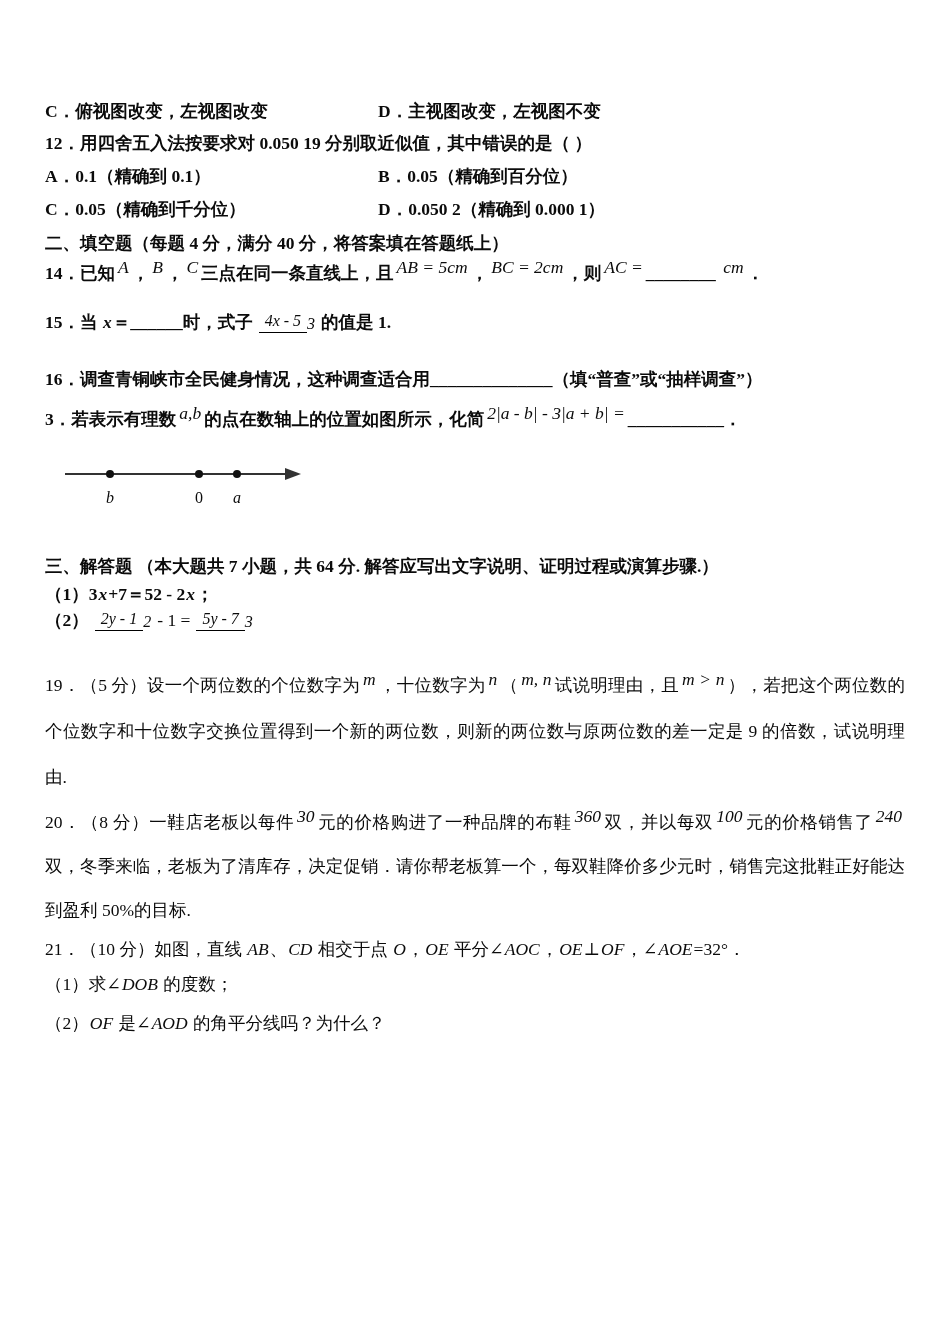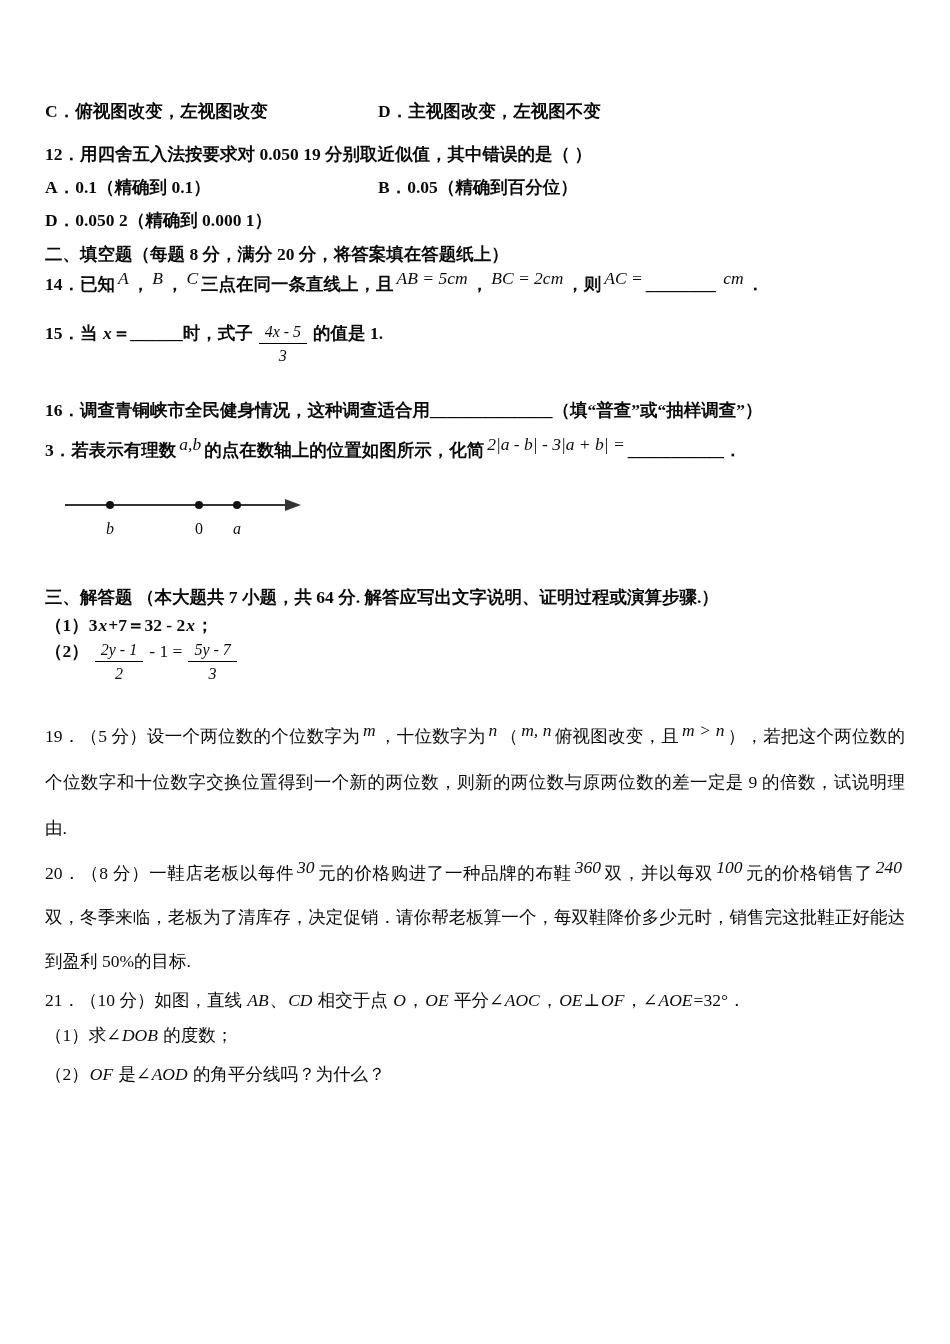--- a/index.html
+++ b/index.html
@@ -10,50 +10,51 @@
   }
   .doc{padding:100px 45px 0 45px;}
   .row{line-height:23px;margin:0 0 11px 0;}
   .b{font-weight:700;}
   .two-col{display:flex;}
   .two-col .c1{flex:0 0 333px;}
   .it{font-style:italic;padding:0 1px;}
   .eq{font-style:italic;font-weight:400;position:relative;top:-6px;padding:0 3px;white-space:nowrap;}
   .ul{letter-spacing:0;}
   .fr{display:flex;align-items:flex-start;}
-  .frac{display:inline-flex;flex-direction:column;align-items:center;
+  .frac{display:inline-flex;align-items:center;
         font-style:italic;font-weight:400;margin:0 6px;font-size:16px;line-height:19px;}
   .frac .num{border-bottom:1.5px solid #000;padding:0 6px 2px 6px;}
   .frac .den{padding-top:2px;}
   .para{text-align:justify;line-height:46px;margin-bottom:4px;font-weight:400;}
   .numline{display:block;margin-left:18px;}
   .numline text{font-family:"Liberation Serif","DejaVu Serif",serif;font-size:16px;fill:#0b0b0b;}
 </style>
 </head>
 <body>
 
 <div class="doc">
 
-  <div class="row two-col b" style="margin-bottom:20px">
+  <div class="row two-col b" style="margin-bottom:9px">
     <span class="c1">C．俯视图改变，左视图改变</span>
     <span>D．主视图改变，左视图不变</span>
   </div>
 
   <div class="row b" style="margin-bottom:10px">12．用四舍五入法按要求对 0.050 19 分别取近似值，其中错误的是（  ）</div>
 
   <div class="row two-col b" style="margin-bottom:10px">
     <span class="c1">A．0.1（精确到 0.1）</span>
     <span>B．0.05（精确到百分位）</span>
   </div>
 
   <div class="row two-col b" style="margin-bottom:11px">
+    <span class="c1">C．0.05（精确到千分位）</span>
     <span>D．0.050 2（精确到 0.000 1）</span>
   </div>
 
-  <div class="row b" style="margin-bottom:3px">二、填空题（每题 8 分，满分 20 分，将答案填在答题纸上）</div>
+  <div class="row b" style="margin-bottom:3px">二、填空题（每题 4 分，满分 40 分，将答案填在答题纸上）</div>
 
 
   <div class="row b" style="margin-bottom:26px;padding-top:4px"><span>14．已知</span><span class="eq">A</span><span>，</span><span class="eq">B</span><span>，</span><span class="eq">C</span><span>三点在同一条直线上，且</span><span class="eq">AB = 5cm</span><span>，</span><span class="eq">BC = 2cm</span><span>，则</span><span class="eq">AC =</span><span class="ul">________</span><span class="eq"> cm</span><span>．</span></div>
 
   <div class="row b fr" style="margin-bottom:34px">
     <span><span>15．当 </span><span class="it">x</span><span>＝______时，式子</span></span>
     <span class="frac">
       <span class="num">4x - 5</span>
       <span class="den">3</span>
     </span>
@@ -71,36 +72,36 @@
     <circle cx="136" cy="15" r="4" fill="#111"></circle>
     <circle cx="174" cy="15" r="4" fill="#111"></circle>
     <text x="47" y="44" text-anchor="middle" font-style="italic">b</text>
     <text x="136" y="44" text-anchor="middle">0</text>
     <text x="174" y="44" text-anchor="middle" font-style="italic">a</text>
   </svg>
 
   <div class="row b" style="margin-bottom:5px">三、解答题 （本大题共 7 小题，共 64 分. 解答应写出文字说明、证明过程或演算步骤.）</div>
 
 
-  <div class="row b" style="margin-bottom:3px"><span>（1）3</span><span class="it">x</span><span>+7＝32 - 2</span><span class="it">x</span><span>；</span></div>
+  <div class="row b" style="margin-bottom:3px"><span>（1）3</span><span class="it">x</span><span>+7＝52 - 2</span><span class="it">x</span><span>；</span></div>
 
   <div class="row fr" style="margin-bottom:30px">
     <span class="b">（2）</span>
     <span class="frac">
       <span class="num">2y - 1</span>
       <span class="den">2</span>
     </span>
     <span> - 1 =</span>
     <span class="frac">
       <span class="num">5y - 7</span>
       <span class="den">3</span>
     </span>
   </div>
 
-  <div class="para" style="margin-bottom:0"><span>19．（5 分）设一个两位数的个位数字为</span><span class="eq">m</span><span>，十位数字为</span><span class="eq">n</span><span>（</span><span class="eq">m, n</span><span>俯视图改变，且</span><span class="eq">m &gt; n</span><span>），若把这个两位数的个位数字和十位数字交换位置得到一个新的两位数，则新的两位数与原两位数的差一定是 9 的倍数，试说明理由.</span></div>
+  <div class="para" style="margin-bottom:0"><span>19．（5 分）设一个两位数的个位数字为</span><span class="eq">m</span><span>，十位数字为</span><span class="eq">n</span><span>（</span><span class="eq">m, n</span><span>试说明理由，且</span><span class="eq">m &gt; n</span><span>），若把这个两位数的个位数字和十位数字交换位置得到一个新的两位数，则新的两位数与原两位数的差一定是 9 的倍数，试说明理由.</span></div>
 
   <div class="para" style="line-height:44px;margin-bottom:6px"><span>20．（8 分）一鞋店老板以每件</span><span class="eq">30</span><span>元的价格购进了一种品牌的布鞋</span><span class="eq">360</span><span>双，并以每双</span><span class="eq">100</span><span>元的价格销售了</span><span class="eq">240</span><span>双，冬季来临，老板为了清库存，决定促销．请你帮老板算一个，每双鞋降价多少元时，销售完这批鞋正好能达到盈利 50%的目标.</span></div>
 
   <div class="row" style="margin-bottom:12px"><span>21．（10 分）如图，直线 </span><span class="it">AB</span><span>、</span><span class="it">CD</span><span> 相交于点 </span><span class="it">O</span><span>，</span><span class="it">OE</span><span> 平分∠</span><span class="it">AOC</span><span>，</span><span class="it">OE</span><span>⊥</span><span class="it">OF</span><span>，∠</span><span class="it">AOE</span><span>=32°．</span></div>
 
   <div class="row" style="margin-bottom:16px"><span>（1）求∠</span><span class="it">DOB</span><span> 的度数；</span></div>
 
   <div class="row"><span>（2）</span><span class="it">OF</span><span> 是∠</span><span class="it">AOD</span><span> 的角平分线吗？为什么？</span></div>
 
 </div>

